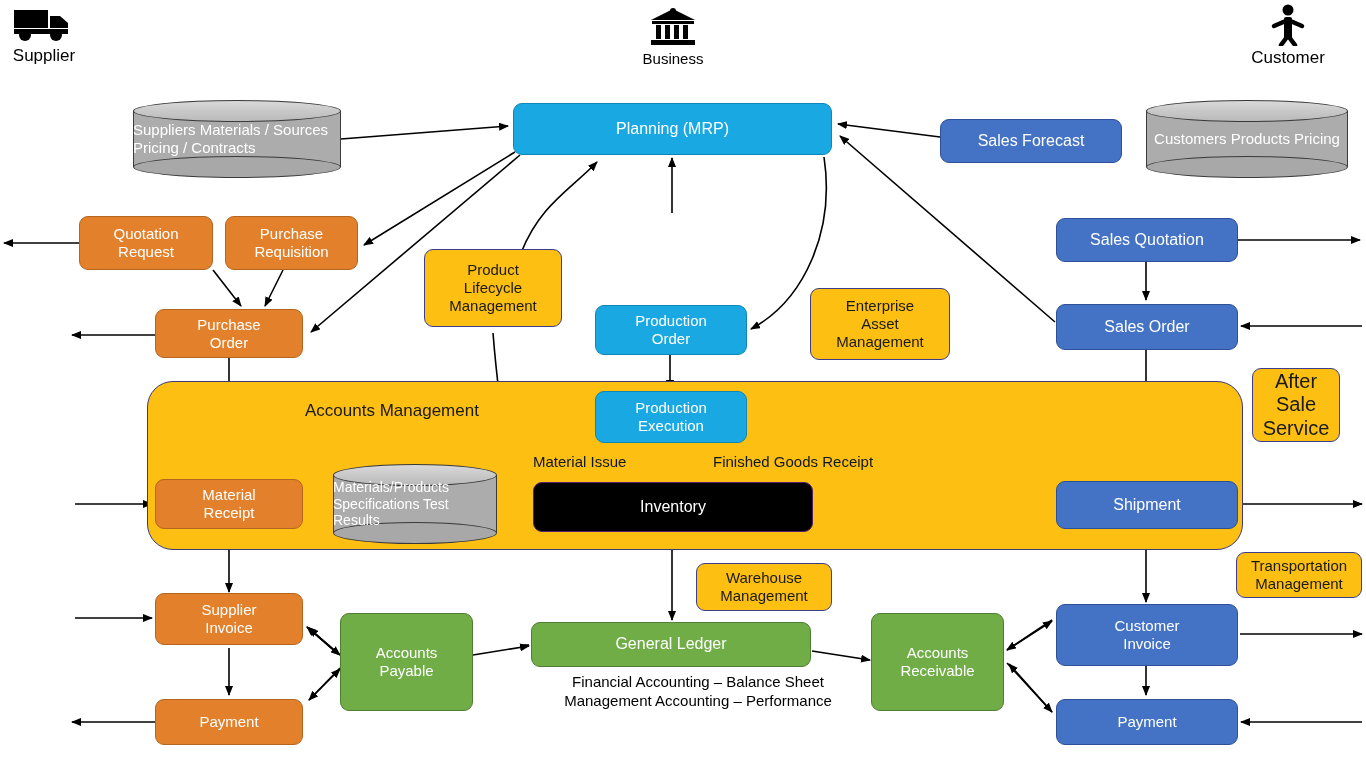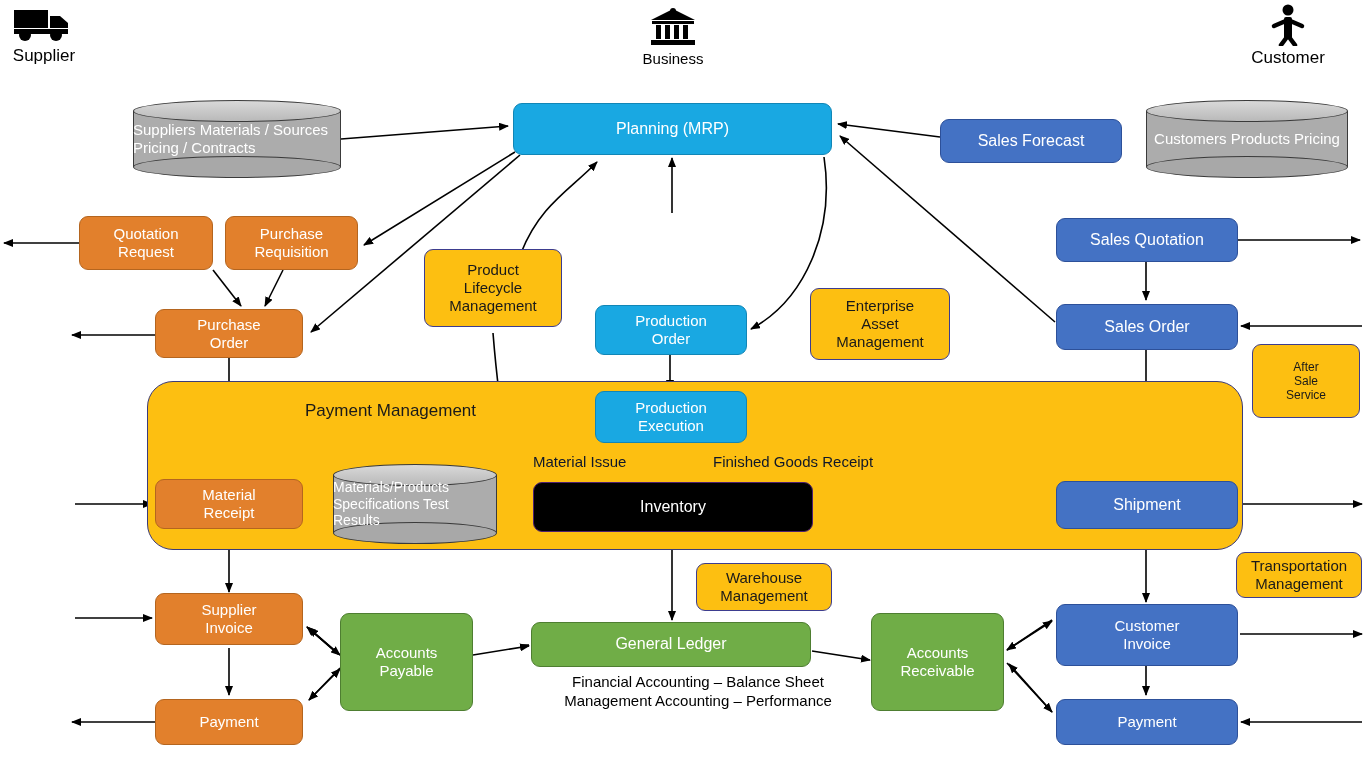--- a/index.html
+++ b/index.html
@@ -171,21 +171,21 @@
     <svg width="40" height="42" viewBox="0 0 40 42">
       <circle cx="20" cy="6" r="5.5" fill="#000"></circle>
       <rect x="16" y="13" width="8" height="22" rx="2" fill="#000"></rect>
       <path d="M20,16 L6,22 M20,16 L34,22" stroke="#000" stroke-width="4.5" stroke-linecap="round" fill="none"></path>
       <path d="M19,33 L13,41 M21,33 L27,41" stroke="#000" stroke-width="4.5" stroke-linecap="round" fill="none"></path>
     </svg>
     <div class="cap" style="font-size:17px;">Customer</div>
   </div>
 
   <div class="band" style="left:147px;top:381px;width:1096px;height:169px;"></div>
-  <div class="band-label" style="left:305px;top:401px;font-size:17px;">Payment Management</div>
+  <div class="band-label" style="left:305px;top:401px;font-size:17px;">Accounts Management</div>
 
   <div class="cyl" style="left:133px;top:100px;width:208px;height:78px;">
     <div class="body"></div>
       <div class="bot"></div>
       <div class="top"></div>
     <div class="txt" style="font-size:15px;">Suppliers
 Materials / Sources
 Pricing / Contracts</div>
   </div>
   <div class="cyl" style="left:1146px;top:100px;width:202px;height:78px;">
@@ -240,21 +240,21 @@
 Management</span></div>
 
   <div class="node n-navy" style="left:1056px;top:218px;width:182px;height:44px;font-size:16px;">
     <span>Sales Quotation</span>
     </div>
 
   <div class="node n-navy" style="left:1056px;top:304px;width:182px;height:46px;font-size:16px;">
     <span>Sales Order</span>
     </div>
 
-  <div class="node n-amber" style="left:1252px;top:344px;width:108px;height:74px;font-size:12px;white-space:pre-line;">
+  <div class="node n-amber" style="left:1252px;top:368px;width:88px;height:74px;font-size:20px;white-space:pre-line;">
     <span>After
 Sale
 Service</span></div>
 
   <div class="node n-blue" style="left:595px;top:391px;width:152px;height:52px;font-size:15px;white-space:pre-line;">
     <span>Production
 Execution</span></div>
 
   <div class="node n-orange" style="left:155px;top:479px;width:148px;height:50px;font-size:15px;white-space:pre-line;">
     <span>Material

